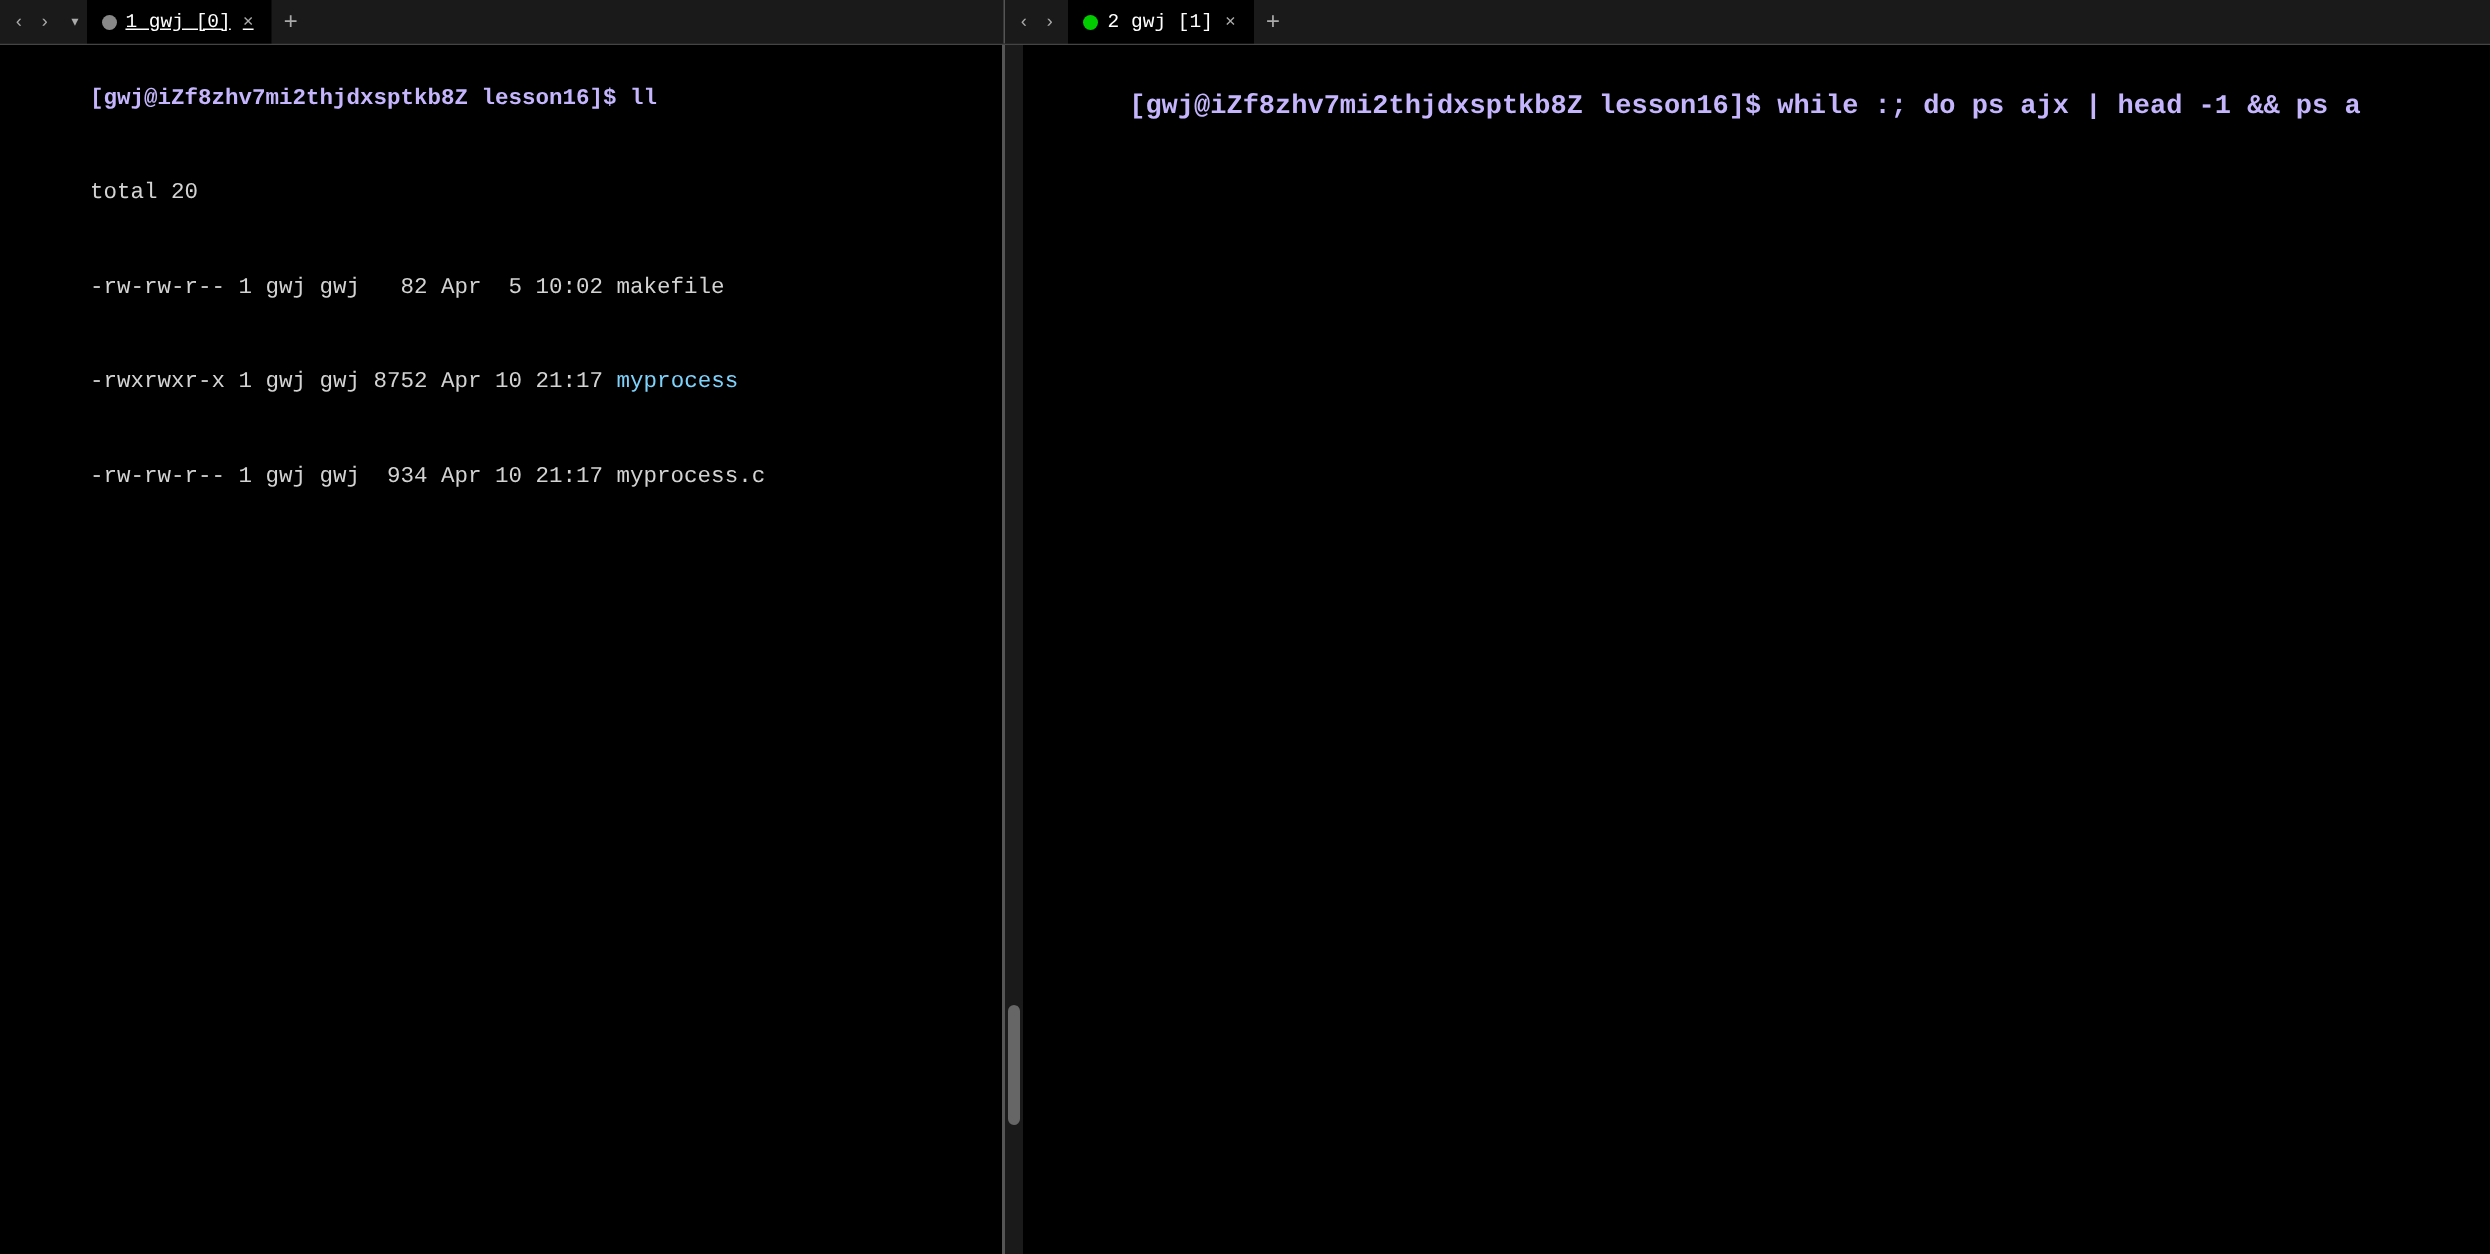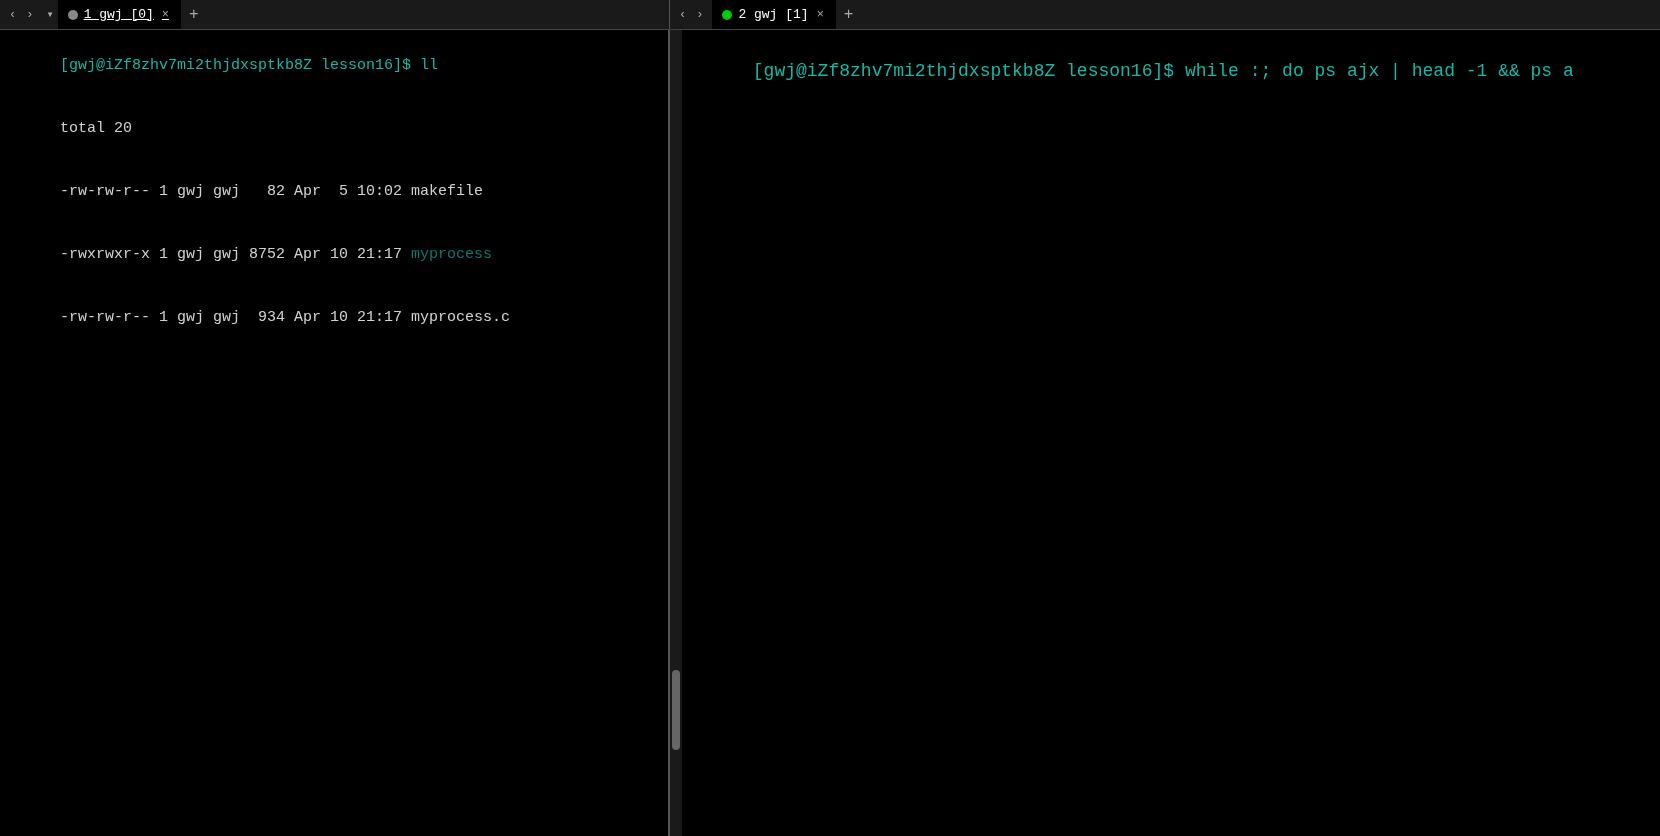--- a/index.html
+++ b/index.html
@@ -158,33 +158,34 @@
       background: #000;
       color: #d3d3d3;
       font-size: 18px;
       line-height: 1.4;
       padding: 4px 6px;
       overflow: hidden;
       position: relative;
     }
 
     .green-text {
-      color: #0f766e;
+      color: #7dd3fc;
     }
 
     .cursor-block {
       display: inline-block;
       width: 10px;
       height: 16px;
       background: #00cc00;
       vertical-align: text-bottom;
     }
 
     .prompt {
-      color: #14b8a6;
+      color: #c4b5fd;
+      font-weight: bold;
     }
 
     .terminal-line {
       display: block;
       white-space: pre;
     }
 
     .tab-spacer {
       flex: 1;
     }

